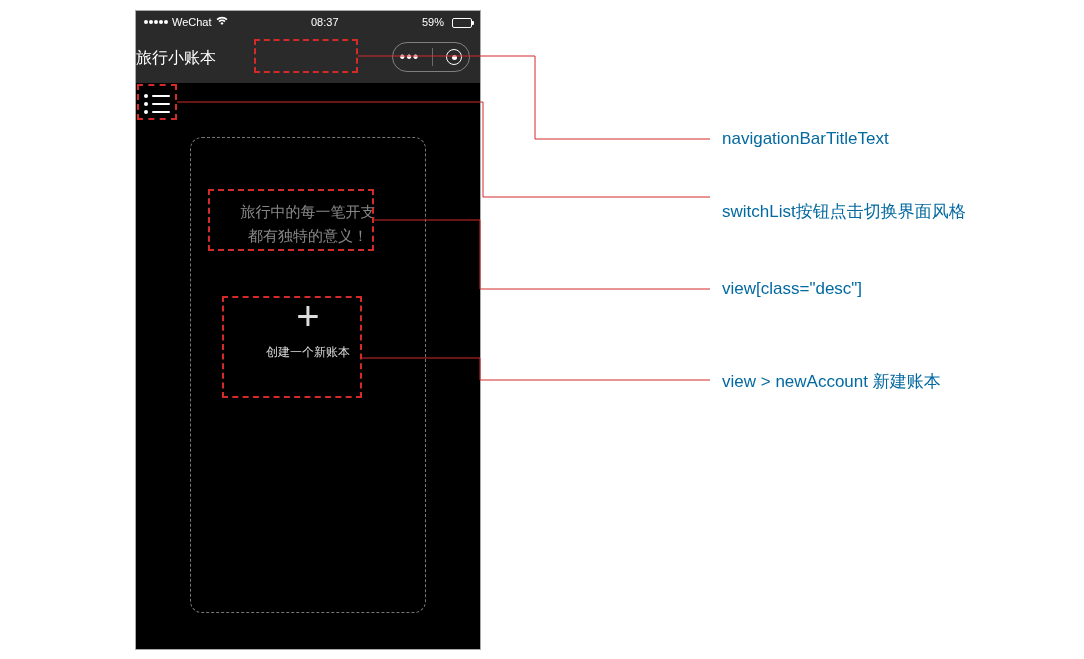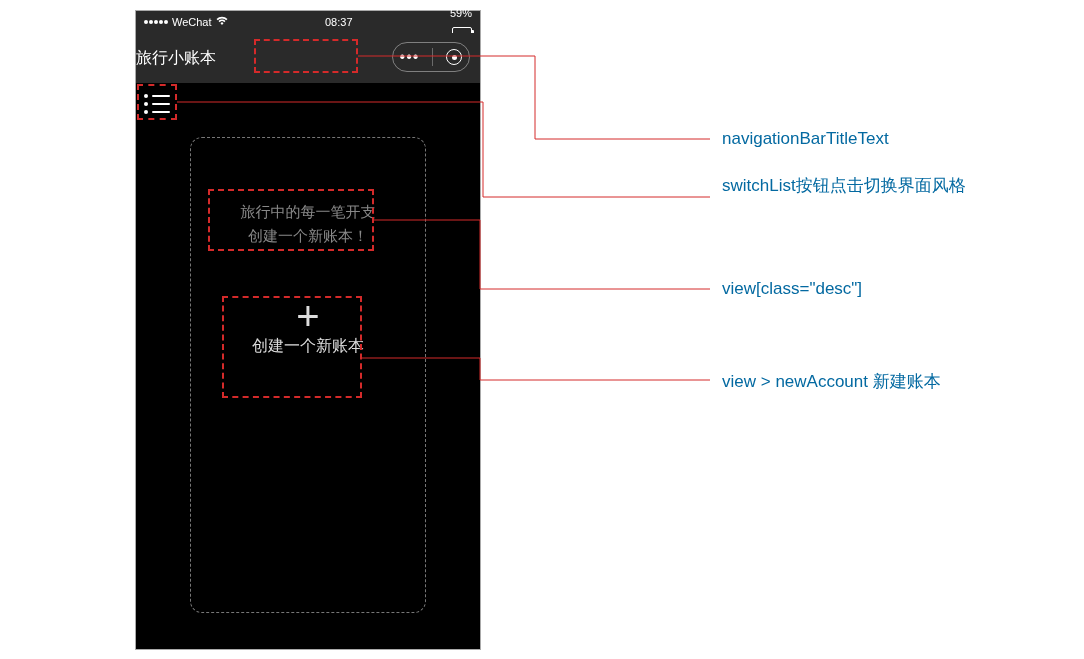--- a/index.html
+++ b/index.html
@@ -28,21 +28,21 @@
   height: 22px;
   background: #2a2a2a;
   color: #fff;
   font-size: 11px;
   display: flex;
   align-items: center;
   padding: 0 8px;
 }
 .statusbar .left { display: flex; align-items: center; gap: 4px; }
 .statusbar .center { flex: 1; text-align: center; font-weight: 500; }
-.statusbar .right { display: flex; align-items: flex-end; gap: 8px; flex-direction: column; }
+.statusbar .right { display: flex; align-items: flex-end; gap: 8px; }
 .signal { display: inline-flex; gap: 1px; }
 .signal span { width: 4px; height: 4px; border-radius: 50%; background: #fff; }
 .wifi-icon { font-size: 10px; }
 .battery {
   width: 20px; height: 10px; border: 1px solid #fff; border-radius: 2px;
   position: relative; display: inline-block;
 }
 .battery::after {
   content: ""; position: absolute; right: -3px; top: 2px; width: 2px; height: 4px;
   background: #fff; border-radius: 0 1px 1px 0;
@@ -124,22 +124,22 @@
 .new-account {
   margin-top: 44px;
   color: #ddd;
 }
 .plus {
   font-size: 40px;
   font-weight: 200;
   line-height: 40px;
 }
 .new-account-label {
-  margin-top: 0;
-  font-size: 16px;
+  margin-top: 8px;
+  font-size: 12px;
 }
 
 
 .dash {
   position: absolute;
   border: 2px dashed #d42a2a;
 }
 
 
 svg.leaders {
@@ -206,21 +206,21 @@
       </div>
     <div class="row">
         <span class="dot"></span>
         <span class="line"></span>
       </div>
   </div>
 
   <div class="card">
     <div class="desc">
       <div>旅行中的每一笔开支</div>
-      <div>创建一个新账本！</div>
+      <div>都有独特的意义！</div>
     </div>
     <div class="new-account">
       <div class="plus">+</div>
       <div class="new-account-label">创建一个新账本</div>
     </div>
   </div>
 
 </div>
 
 <div class="dash" style="left:254px; top:39px; width:104px; height:34px;"></div>
@@ -241,15 +241,15 @@
   <line x1="374" y1="220" x2="480" y2="220"></line>
   <line x1="480" y1="220" x2="480" y2="289"></line>
   <line x1="480" y1="289" x2="710" y2="289"></line>
 
   <line x1="362" y1="358" x2="480" y2="358"></line>
   <line x1="480" y1="358" x2="480" y2="380"></line>
   <line x1="480" y1="380" x2="710" y2="380"></line>
 </svg>
 
 <div class="label" style="left:722px; top:129px;">navigationBarTitleText</div>
-<div class="label" style="left:722px; top:174px;">switchList按钮点击切换界面风格</div>
+<div class="label" style="left:722px; top:200px;">switchList按钮点击切换界面风格</div>
 <div class="label" style="left:722px; top:279px;">view[class="desc"]</div>
 <div class="label" style="left:722px; top:370px;text-align:right;">view &gt; newAccount 新建账本</div>
 
 </body></html>

